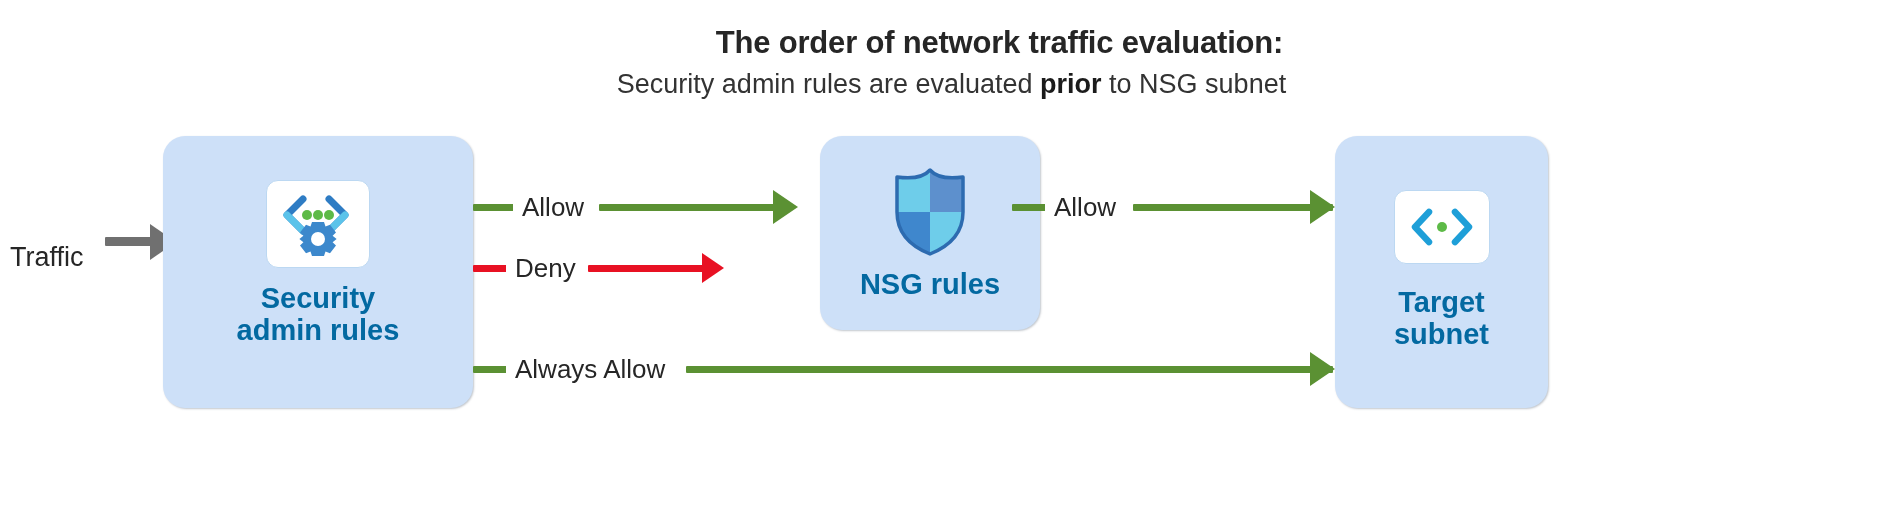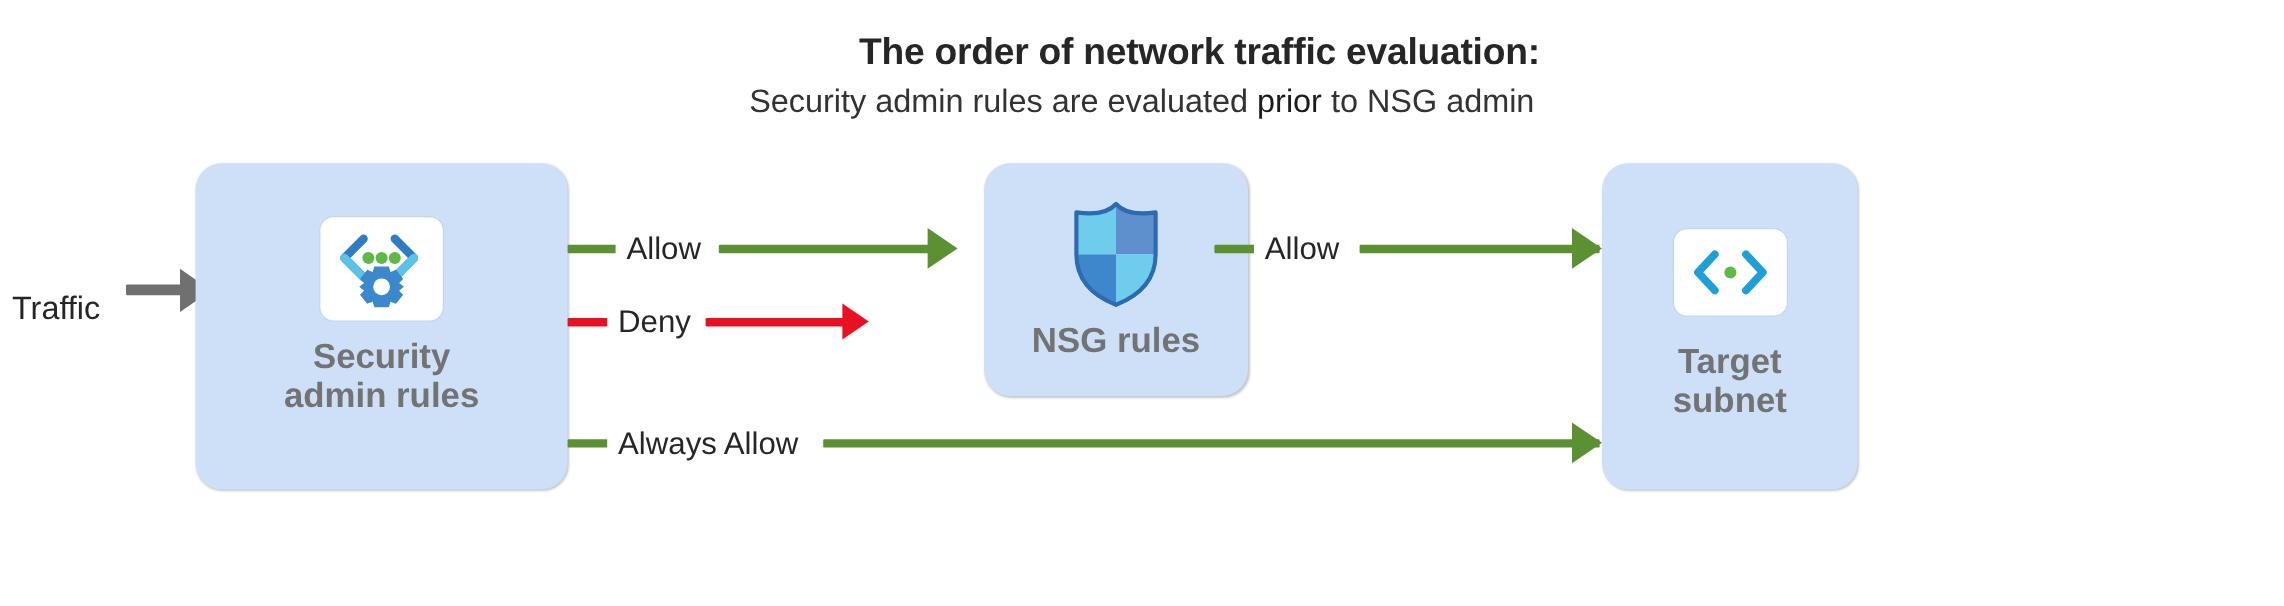--- a/index.html
+++ b/index.html
@@ -27,35 +27,35 @@
     margin-left:48px;
   }
   .subtitle{
     position:absolute;
     left:0; top:69px; width:1903px;
     text-align:center;
     font-size:27px;
     font-weight:normal;
     color:#333333;
   }
-  .subtitle .strong{font-weight:normal;color:#1b1b1b;}
+  .subtitle .strong{font-weight:bold;color:#1b1b1b;}
 
   
   .node{
     position:absolute;
     background:#cde0f8;
     border-radius:22px;
     box-shadow:1px 1px 2px rgba(120,130,145,.45);
     display:flex;
     flex-direction:column;
     align-items:center;
   }
   .node-label{
     font-weight:bold;
-    color:#737373;
+    color:#0369a1;
     text-align:center;
     line-height:1.12;
     white-space:pre-line;
   }
 
   #node-sec{ left:163px; top:136px; width:310px; height:272px; }
   #node-sec .node-label{ font-size:29px; margin-top:14px; }
 
   #node-nsg{ left:820px; top:136px; width:220px; height:194px; }
   #node-nsg .node-label{ font-size:29px; margin-top:10px; }
@@ -115,21 +115,21 @@
     line-height:1;
   }
 </style>
 </head>
 <body>
 
 <div id="stage">
 
   <div class="title">The order of network traffic evaluation:</div>
 
-  <div class="subtitle"><span>Security admin rules are evaluated </span><span class="strong">prior</span><span> to NSG admin</span></div>
+  <div class="subtitle"><span>Security admin rules are evaluated </span><span class="strong">prior</span><span> to NSG subnet</span></div>
 
   <div class="plain-label" style="left:10px; top:244px;">Traffic</div>
 
   <div class="hline gray" style="left:105px; top:237px; width:50px;"></div>
   <div class="arrowhead gray" style="left:150px; top:224px;"></div>
 
   <div class="node" id="node-sec">
     <div class="icon-tile" id="sec-icon-tile">
       <svg width="78" height="66" viewBox="0 0 78 66" aria-hidden="true">
 

